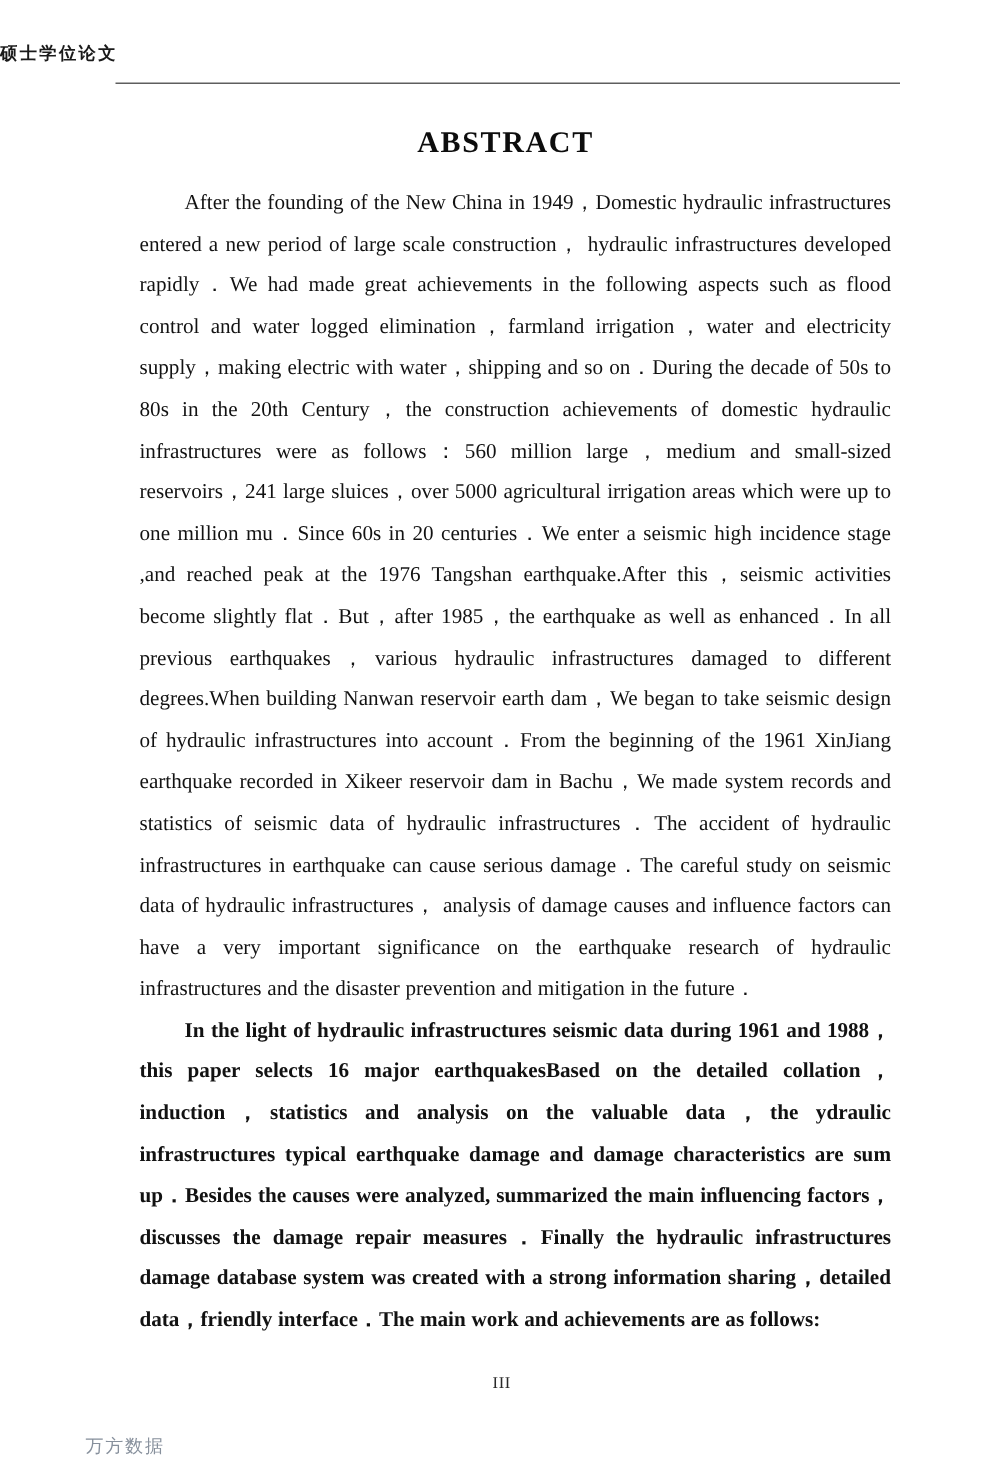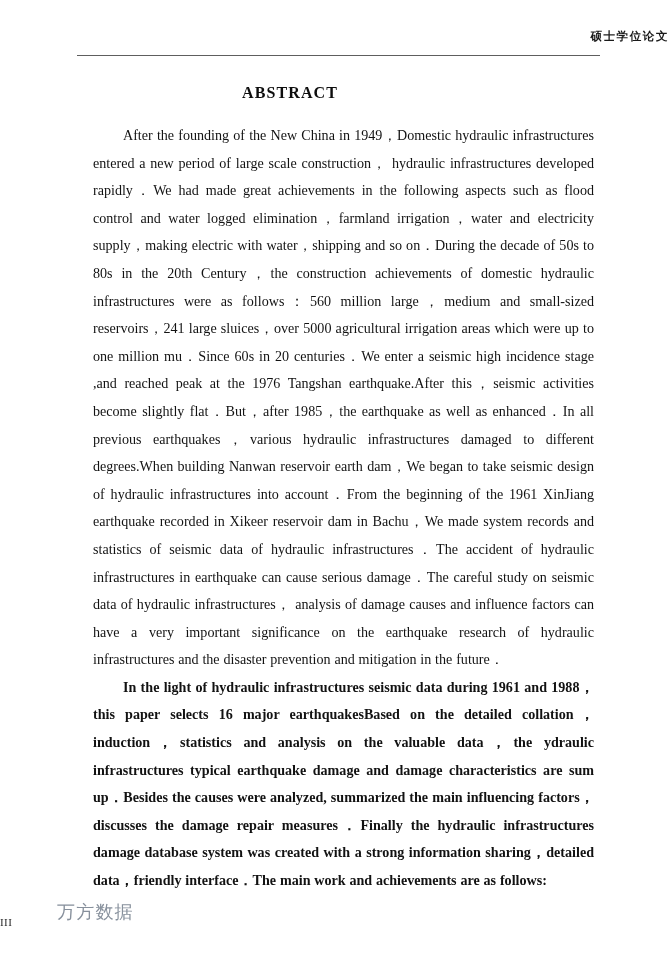--- a/index.html
+++ b/index.html
@@ -20,21 +20,21 @@
     background: #ffffff;
     overflow: hidden;
   }
 
   
   #header-area {
     position: absolute;
     left: 0;
     top: 26px;
     width: 669px;
-    text-align: right;
+    text-align: left;
   }
 
   #header-title {
     display: inline-block;
     font-family: "DejaVu Sans", "Liberation Sans", sans-serif;
     font-size: 11.5px;
     font-weight: bold;
     letter-spacing: 1.6px;
     color: #1a1a1a;
     line-height: 1.2;
@@ -51,24 +51,25 @@
   }
 
   
   #page-title {
     position: absolute;
     left: 0;
     top: 84px;
     width: 580px;
     text-align: center;
     font-family: "Liberation Serif", "DejaVu Serif", serif;
-    font-size: 16px;
+    font-size: 20px;
     font-weight: bold;
     letter-spacing: 1.1px;
     color: #0d0d0d;
+    padding-left: 47px;
   }
 
   
   #body-area {
     position: absolute;
     left: 77px;
     top: 122px;
     width: 517px;
   }
 
@@ -87,31 +88,32 @@
     margin-top: 0px;
     font-weight: bold;
   }
 
   
   #page-number {
     position: absolute;
     left: 0;
     top: 916px;
     width: 669px;
+    text-align: center;
     font-size: 11px;
     color: #2a2a2a;
     letter-spacing: 0.4px;
   }
 
   #watermark {
     position: absolute;
     left: 57px;
-    top: 900px;
+    top: 956px;
     font-family: "DejaVu Sans", "Liberation Sans", sans-serif;
-    font-size: 18px;
+    font-size: 12px;
     letter-spacing: 1.2px;
     color: #7d8794;
     opacity: 0.92;
   }
 </style>
 </head>
 <body>
 
 <div id="page">
 

